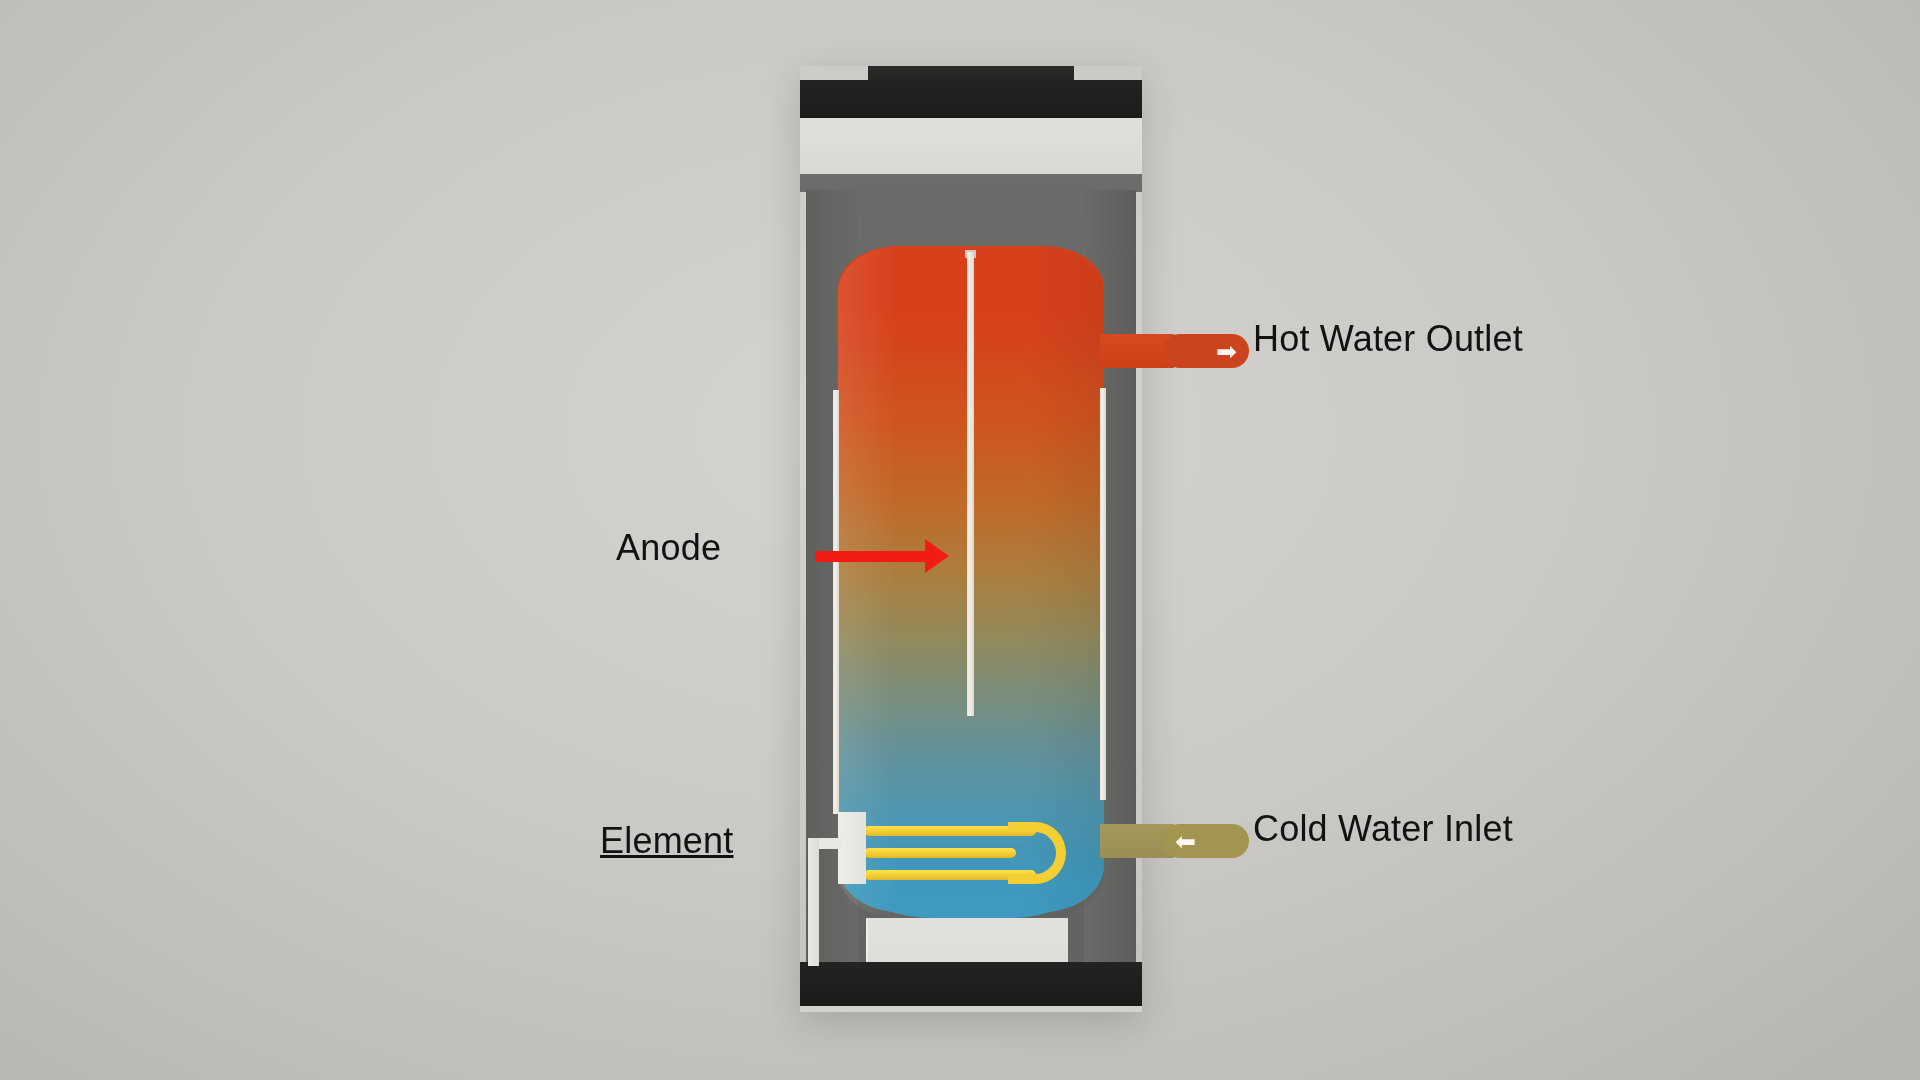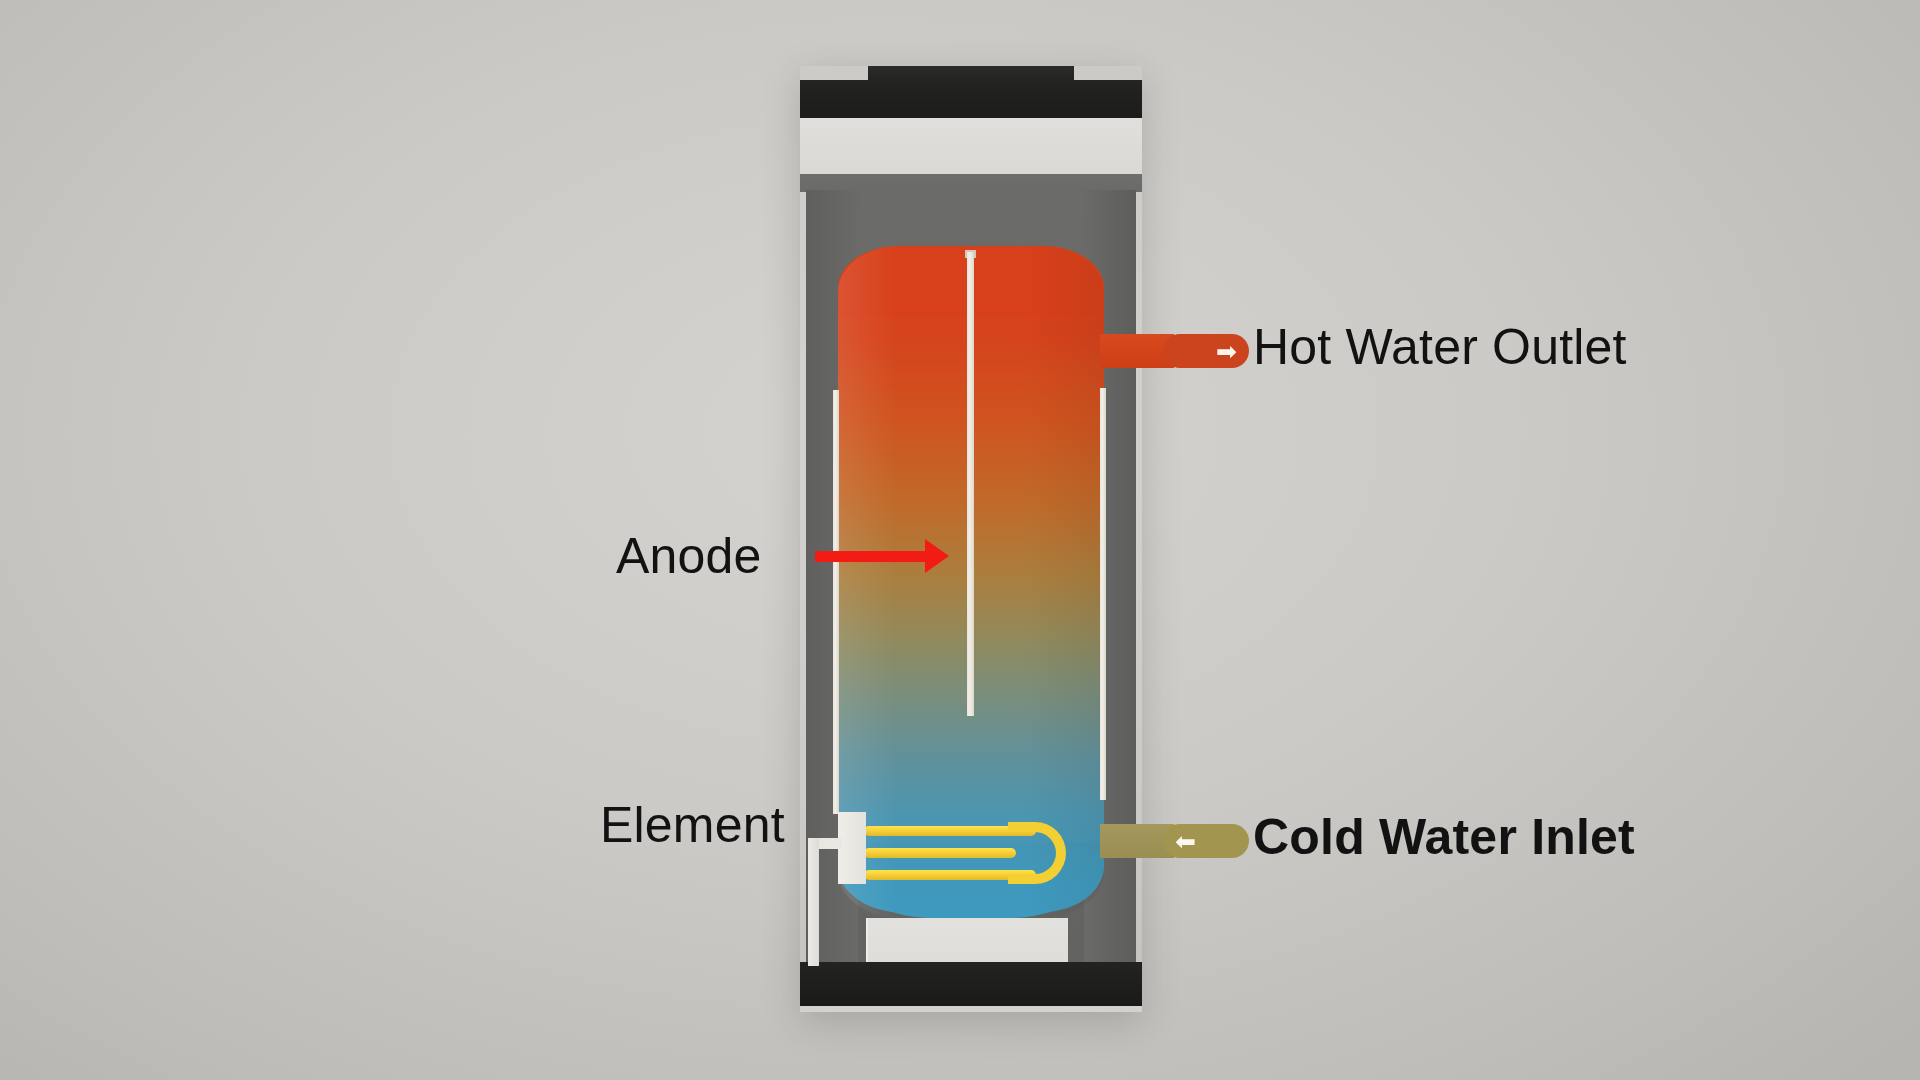--- a/index.html
+++ b/index.html
@@ -148,27 +148,27 @@
     height:34px;border-radius:17px;
     display:flex;align-items:center;
   }
   #hot-badge{left:1163px;top:334px;width:74px;background:#cc441d;justify-content:flex-end;padding-right:12px;}
   #cold-badge{left:1163px;top:824px;width:74px;background:#a1954f;justify-content:flex-start;padding-left:12px;}
   .arrow-glyph{
     color:#fdf8ef;font-size:25px;line-height:1;
     font-family:"DejaVu Sans", sans-serif;
   }
   .callout-text{
-    color:#121212;font-size:50px;letter-spacing:0.2px;
+    color:#121212;font-size:36px;letter-spacing:0.2px;
     white-space:nowrap;font-weight:400;
   }
   #hot-label{left:1253px;top:318px;}
-  #cold-label{left:1253px;top:808px;font-weight:bold;}
+  #cold-label{left:1253px;top:808px;}
   #anode-label{left:616px;top:527px;}
-  #element-label{left:600px;top:796px;}
+  #element-label{left:600px;top:820px;text-decoration:underline;}
 
   
   #anode-arrow-shaft{
     left:815px;top:551px;width:118px;height:11px;background:#f31c15;
   }
   #anode-arrow-head{
     left:925px;top:539px;width:0;height:0;
     border-top:17px solid transparent;
     border-bottom:17px solid transparent;
     border-left:24px solid #f31c15;

